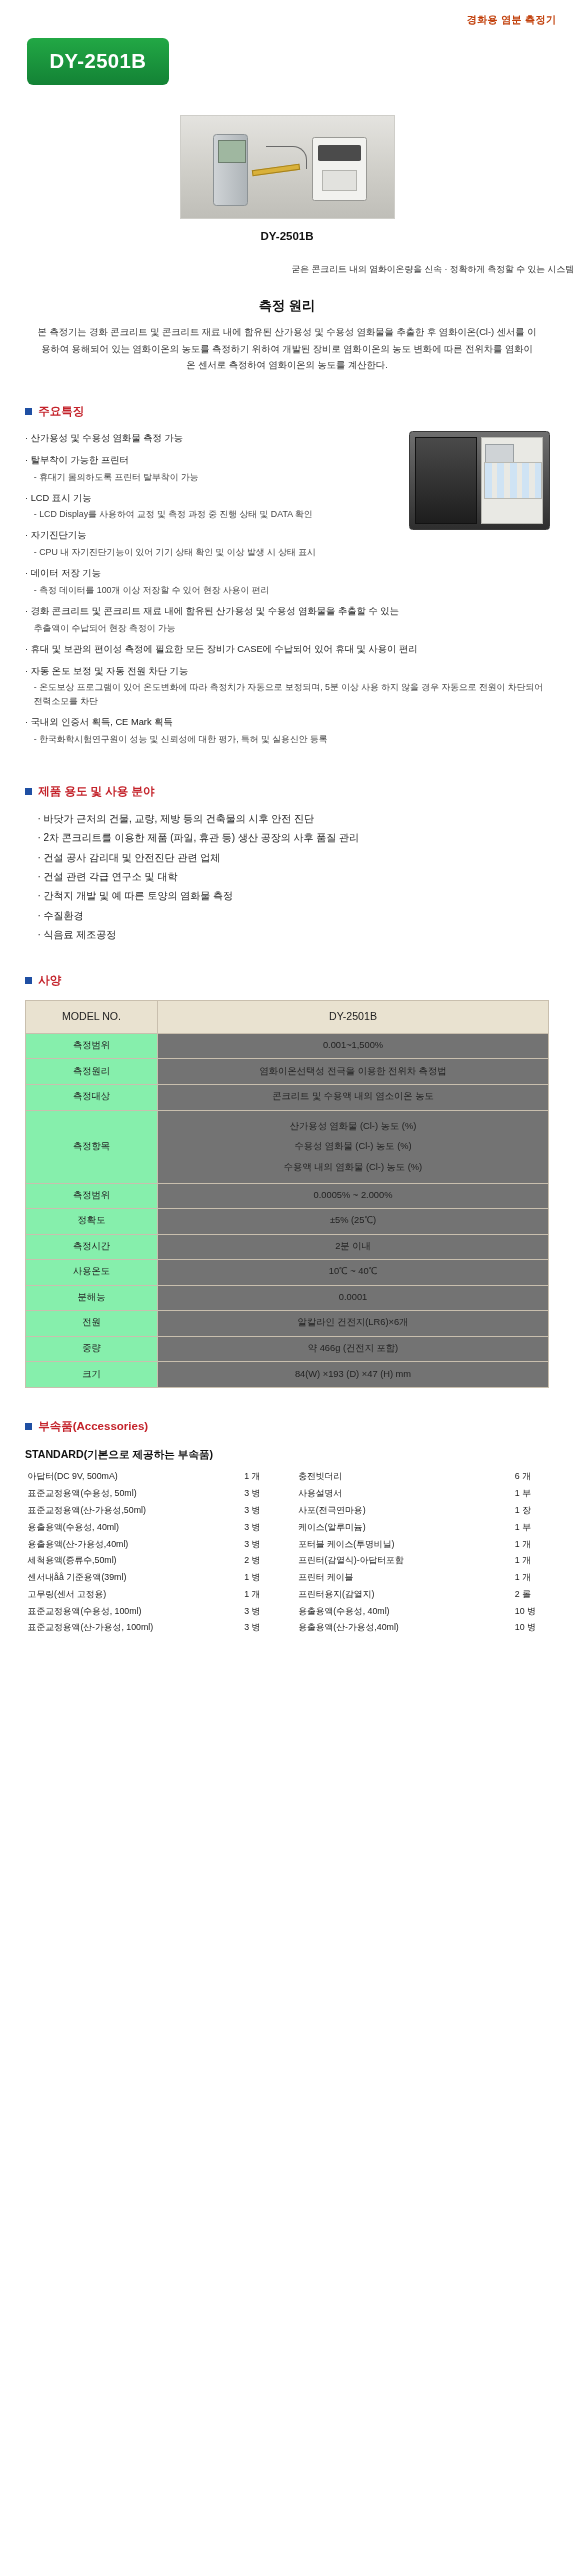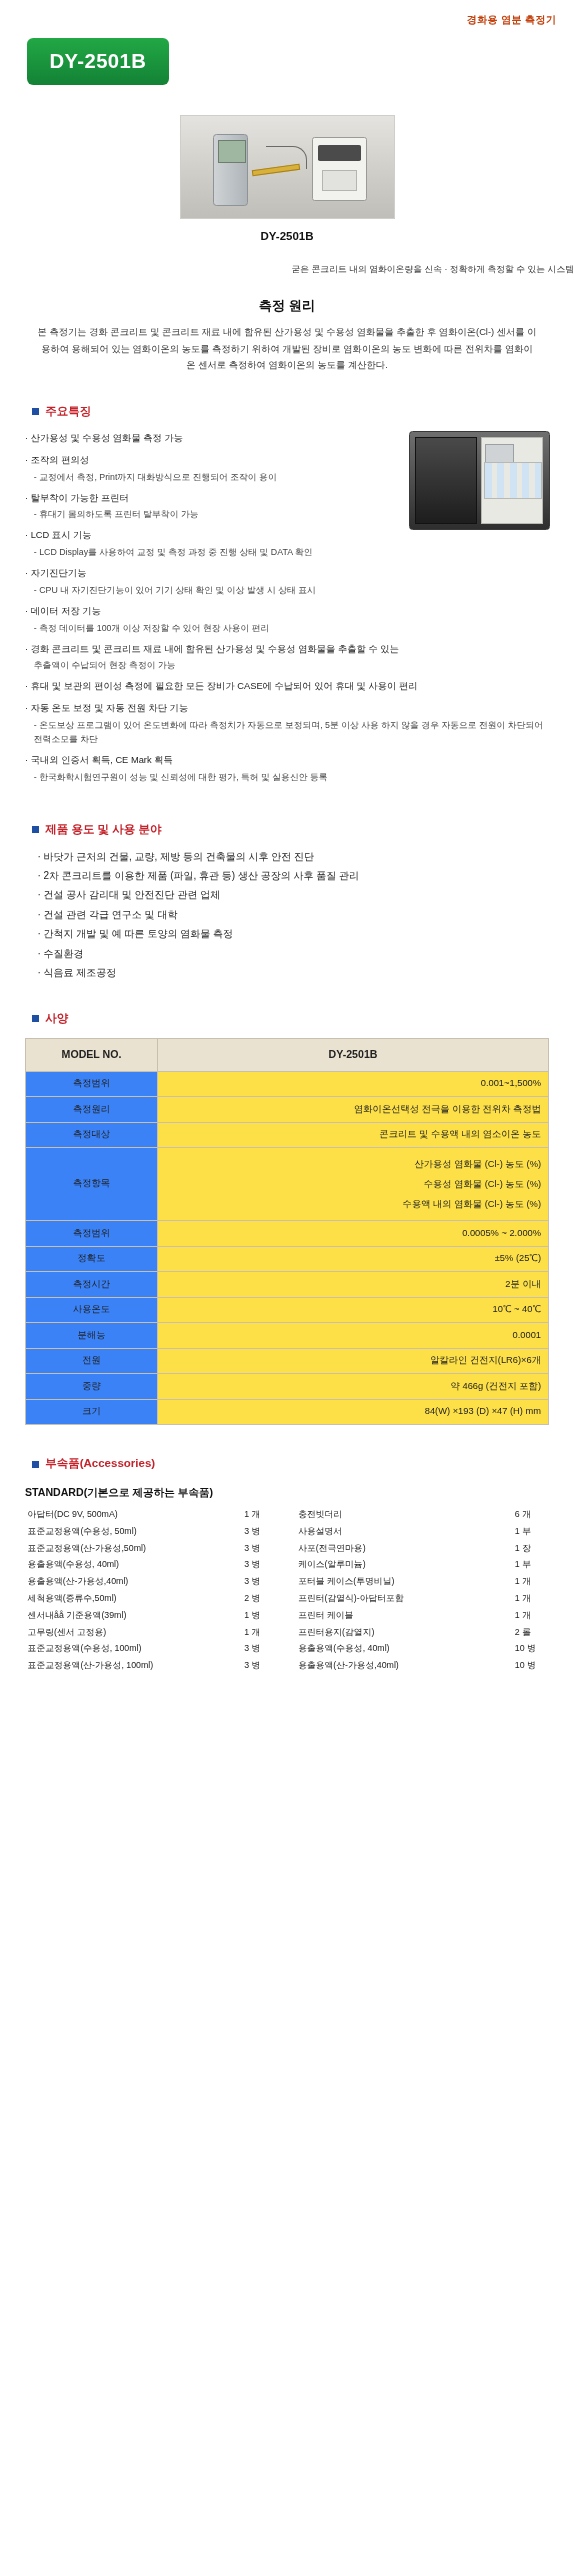--- a/index.html
+++ b/index.html
@@ -97,21 +97,21 @@
   .principle-title {
     text-align:center; font-size: 13.2px; font-weight:bold; margin: 19.4px 0 8.8px 0; color:#111;
   }
   .principle-body {
     padding: 0 37px; text-align:center; font-size: 9.3px; color:#333; line-height:1.75;
   }
 
   
   .sec-head {
     margin: 30px 0 10.6px 0;
-    padding-left: 32px;
+    padding-left: 25px;
     font-size: 11.5px; font-weight: bold; color:#c4232b;
     display:flex; align-items:center; gap:6.2px;
   }
   .sec-head .sq {
     display:inline-block; width:7px; height:7px; background:#1f4fa3;
   }
 
   
   .features { position: relative; padding: 0 21px 0 25px; }
   .case-photo {
@@ -159,30 +159,30 @@
     font-size: 9.3px;
   }
   table.spec td, table.spec th {
     border: 0.9px solid #c9bfae;
     padding: 5.3px 7px;
     text-align: center;
     color:#222;
   }
   table.spec thead th {
     background: #e9e2d0;
-    font-weight: bold;
+    font-weight: normal;
     font-size: 10.6px;
     padding: 8px 7px;
   }
   table.spec td.label {
-    background: #3b82f6;
+    background: #86efac;
     width: 132px;
     font-weight: normal;
   }
-  table.spec td.val { background:#fde047;text-align:right; }
+  table.spec td.val { background:#737373; }
 
   
   .acc-wrap { padding: 0 25px; }
   .acc-sub {
     font-size: 10.6px; font-weight: bold; color:#111; margin: 12.4px 0 5.3px 0;
   }
   table.acc {
     width:100%; border-collapse: collapse; font-size: 8.8px;
   }
   table.acc td {
@@ -226,24 +226,20 @@
     <div class="case-photo">
       <div class="lid"></div>
       <div class="tray"></div>
       <div class="bottles"></div>
     </div>
     <div class="feat-list">
       <div class="item">
         <span class="lead">· 산가용성 및 수용성 염화물 측정 가능</span>
       </div>
       <div class="item">
-        <span class="lead">· 조작의 편의성</span>
-        <span class="sub">- 교정에서 측정, Print까지 대화방식으로 진행되어 조작이 용이</span>
-      </div>
-      <div class="item">
         <span class="lead">· 탈부착이 가능한 프린터</span>
         <span class="sub">- 휴대기 몸의하도록 프린터 탈부착이 가능</span>
       </div>
       <div class="item">
         <span class="lead">· LCD 표시 기능</span>
         <span class="sub">- LCD Display를 사용하여 교정 및 측정 과정 중 진행 상태 및 DATA 확인</span>
       </div>
       <div class="item">
         <span class="lead">· 자기진단기능</span>
         <span class="sub">- CPU 내 자기진단기능이 있어 기기 상태 확인 및 이상 발생 시 상태 표시</span>

